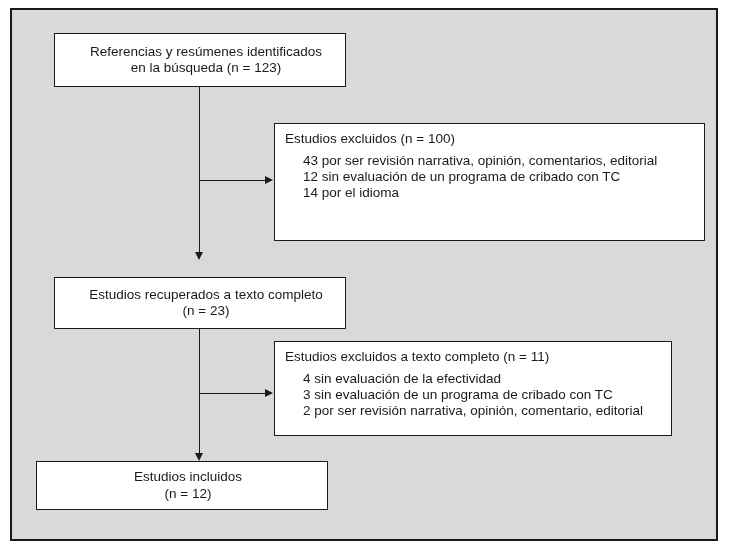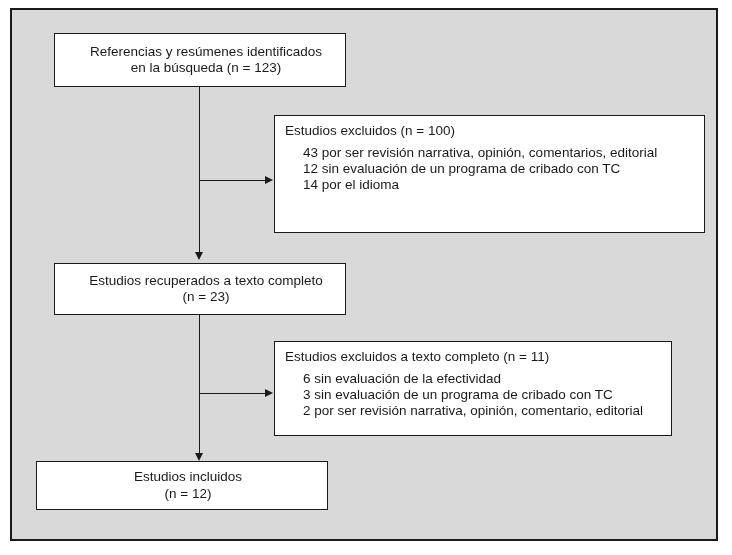--- a/index.html
+++ b/index.html
@@ -109,38 +109,38 @@
     <div class="arrow-right" style="left:253px; top:166px;"></div>
 
     <div class="hline" style="left:187px; top:383px; width:66px;"></div>
     <div class="arrow-right" style="left:253px; top:379px;"></div>
 
     <div class="box box-centered" style="left:42px; top:23px; width:292px; height:54px;">
       <div class="line">Referencias y resúmenes identificados</div>
       <div class="line">en la búsqueda (n = 123)</div>
     </div>
 
-    <div class="box box-left" style="left:262px; top:105px; width:431px; height:118px;">
+    <div class="box box-left" style="left:262px; top:113px; width:431px; height:118px;">
       <div class="head-line">Estudios excluidos (n = 100)</div>
       <div class="reason-list">
         <div class="reason">43 por ser revisión narrativa, opinión, comentarios, editorial</div>
         <div class="reason">12 sin evaluación de un programa de cribado con TC</div>
         <div class="reason">14 por el idioma</div>
       </div>
     </div>
 
-    <div class="box box-centered" style="left:42px; top:253px; width:292px; height:52px;">
+    <div class="box box-centered" style="left:42px; top:267px; width:292px; height:52px;">
       <div class="line">Estudios recuperados a texto completo</div>
       <div class="line">(n = 23)</div>
     </div>
 
     <div class="box box-left" style="left:262px; top:331px; width:398px; height:95px;">
       <div class="head-line">Estudios excluidos a texto completo (n = 11)</div>
       <div class="reason-list">
-        <div class="reason">6 sin evaluación de la efectividad</div>
+        <div class="reason">4 sin evaluación de la efectividad</div>
         <div class="reason">3 sin evaluación de un programa de cribado con TC</div>
         <div class="reason">2 por ser revisión narrativa, opinión, comentario, editorial</div>
       </div>
     </div>
 
     <div class="box box-centered" style="left:24px; top:451px; width:292px; height:49px;">
       <div class="line">Estudios incluidos</div>
       <div class="line">(n = 12)</div>
     </div>
 

